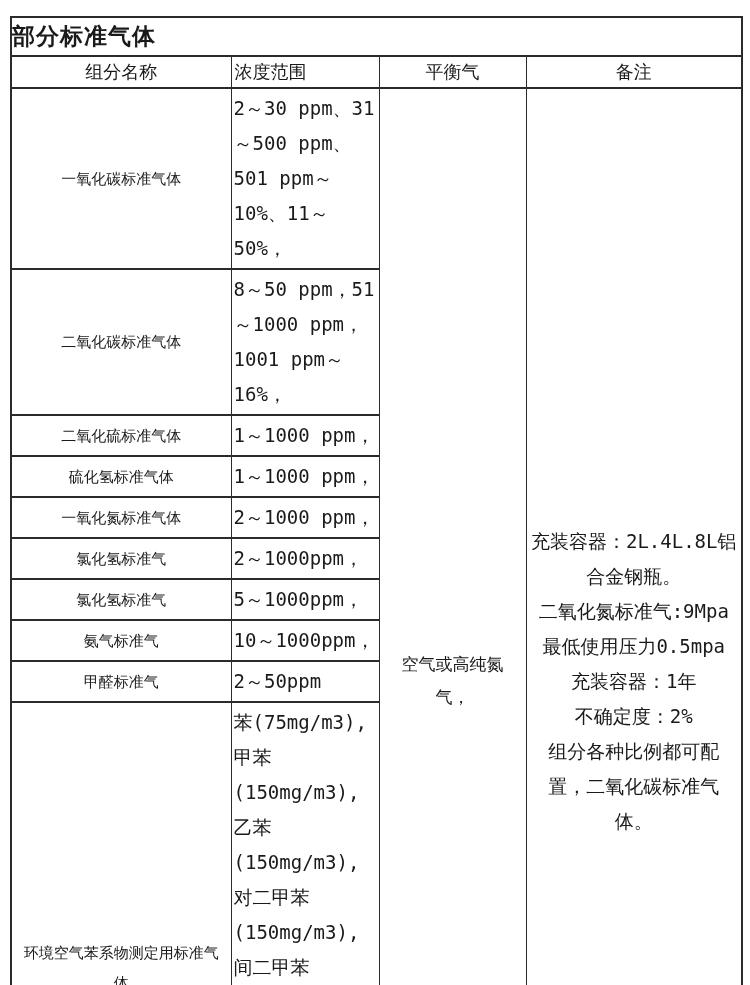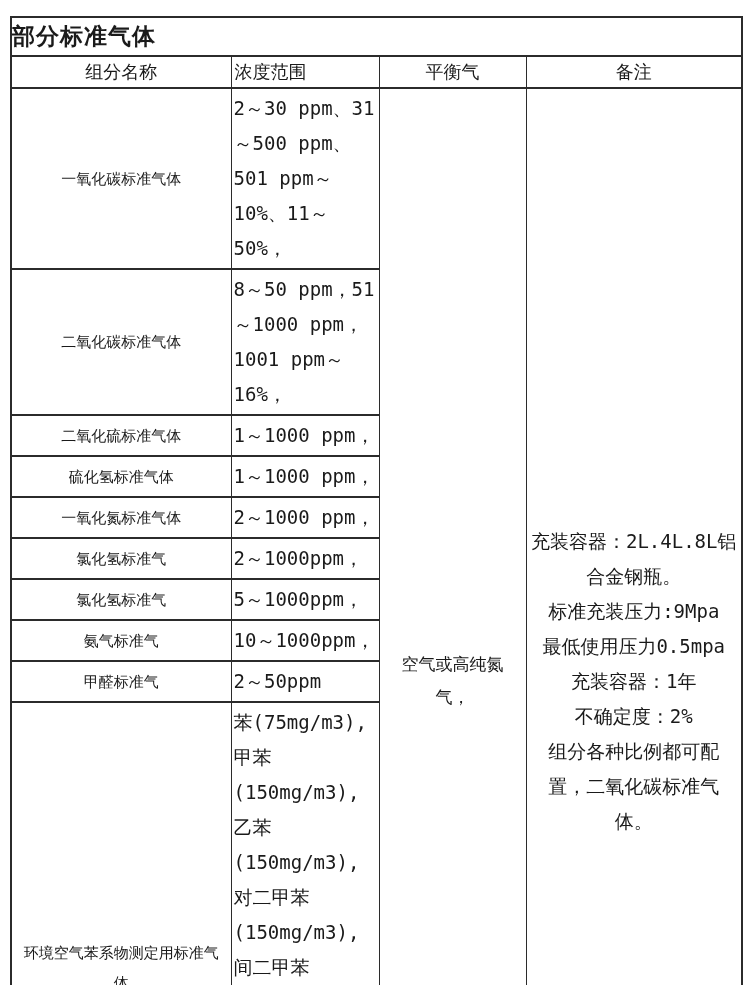--- a/index.html
+++ b/index.html
@@ -91,21 +91,21 @@
 
   <tr style="height:109px">
     <td class="c-name">一氧化碳标准气体</td>
     <td class="c-range">2～30 ppm、31～500 ppm、501 ppm～10%、11～50%，</td>
     <td class="c-balance" rowspan="11">
       <div class="balance-inner">空气或高纯氮气，</div>
     </td>
     <td class="c-remarks" rowspan="11">
       <div class="remarks-inner">
         <div>充装容器：2L.4L.8L铝合金钢瓶。</div>
-        <div>标准充装压力:9Mpa</div>
+        <div>二氧化氮标准气:9Mpa</div>
         <div>最低使用压力0.5mpa</div>
         <div>充装容器：1年</div>
         <div>不确定度：2%</div>
         <div>组分各种比例都可配置，二氧化碳标准气体。</div>
       </div>
     </td>
   </tr>
 
   <tr style="height:107px">
     <td class="c-name">二氧化碳标准气体</td>

